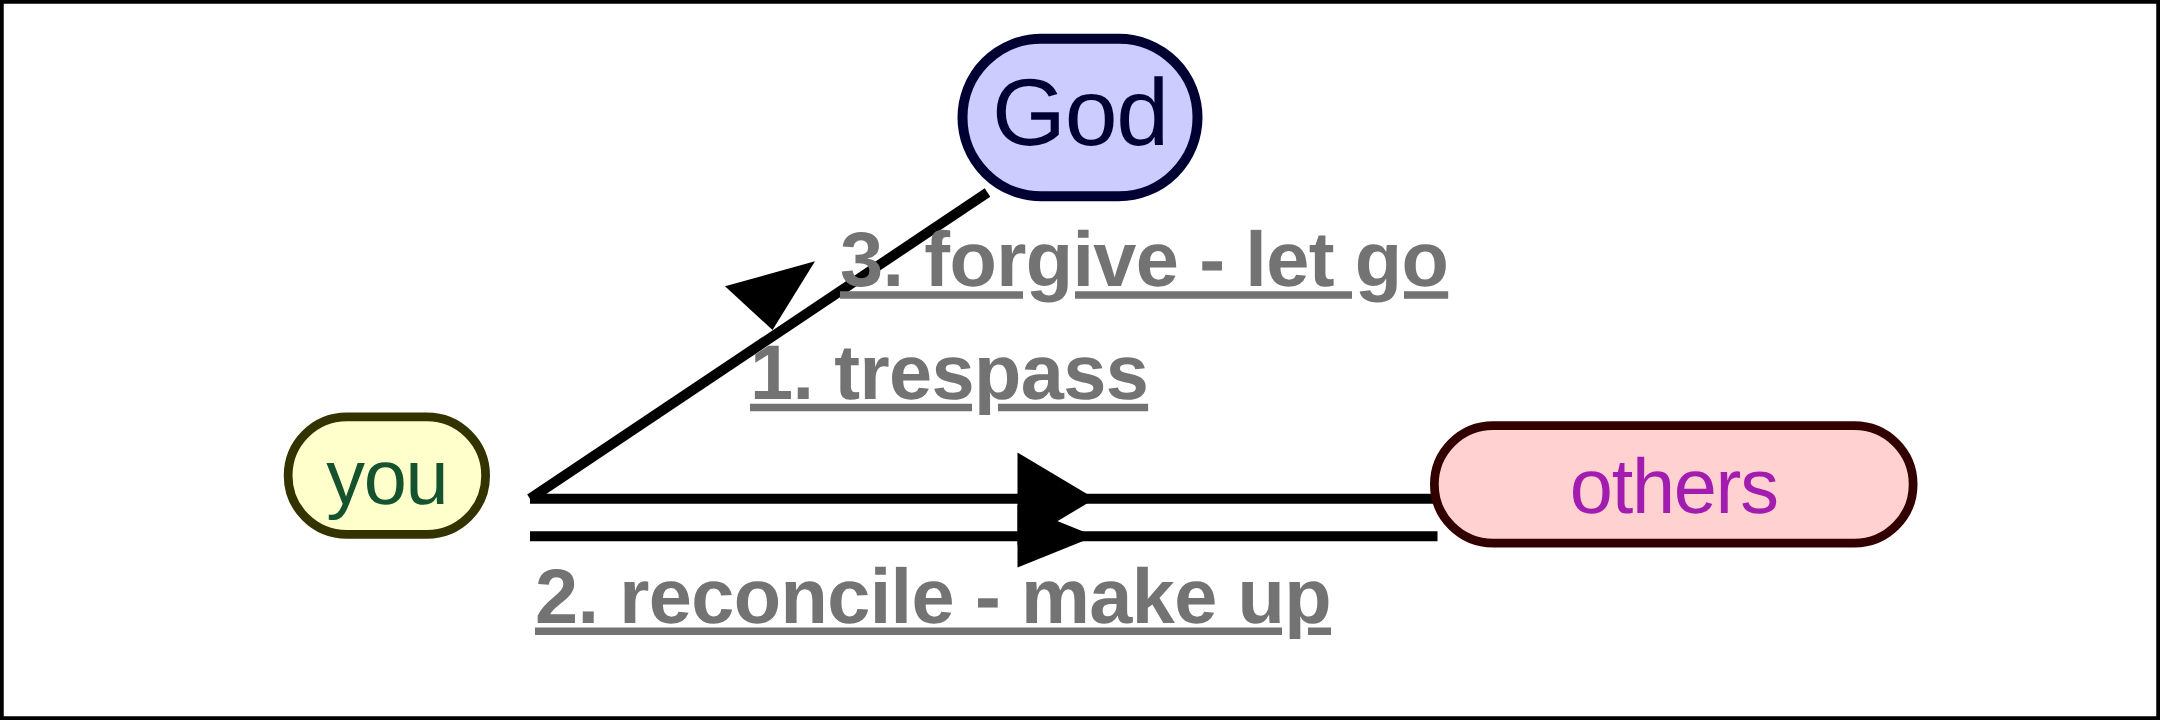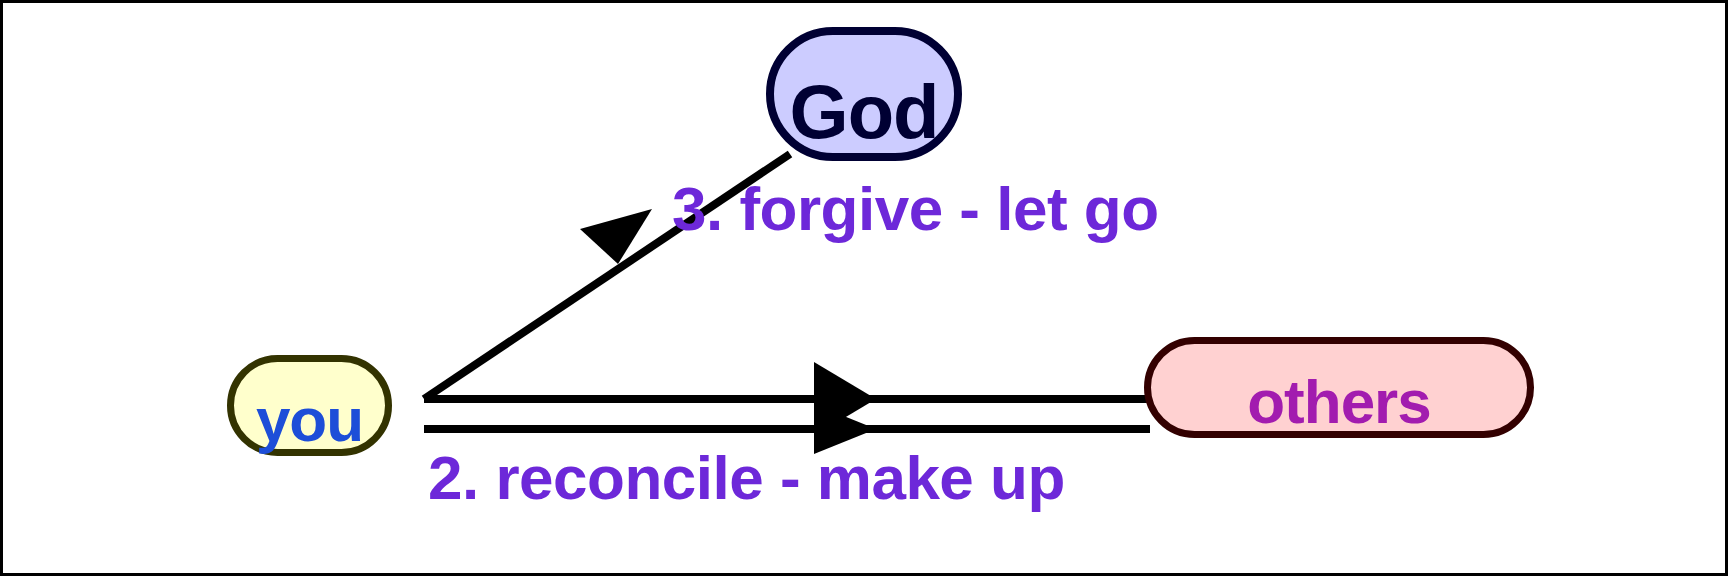--- a/index.html
+++ b/index.html
@@ -33,23 +33,23 @@
     position: absolute;
     left: 0;
     top: 0;
     width: 1728px;
     height: 576px;
   }
   .node {
     position: absolute;
     box-sizing: border-box;
     display: flex;
-    align-items: flex-end;
+    align-items: center;
     justify-content: center;
-    font-weight: bold;
+    font-weight: normal;
     line-height: 1;
     white-space: nowrap;
   }
   .node-label {
     display: block;
     position: relative;
   }
   
   #node-god {
     left: 766px;
@@ -62,27 +62,27 @@
     color: #000033;
     font-size: 76px;
   }
   #node-god .node-label {
     top: -3px;
     letter-spacing: -1px;
   }
   
   #node-you {
     left: 227px;
-    top: 355px;
+    top: 330px;
     width: 165px;
     height: 101px;
     background: #ffffcc;
     border: 7px solid #333300;
     border-radius: 51px;
-    color: #1d4ed8;
+    color: #14532d;
     font-size: 62px;
   }
   #node-you .node-label {
     top: 2px;
     letter-spacing: -1px;
   }
   
   #node-others {
     left: 1144px;
     top: 337px;
@@ -93,24 +93,25 @@
     border-radius: 51px;
     color: #a21caf;
     font-size: 62px;
   }
   #node-others .node-label {
     top: 2px;
     letter-spacing: -1px;
   }
   .edge-label {
     position: absolute;
-    color: #6d28d9;
+    color: #737373;
     font-weight: bold;
     white-space: nowrap;
     line-height: 1;
+    text-decoration: underline;
   }
   #label-forgive {
     left: 672px;
     top: 178px;
     font-size: 62px;
     letter-spacing: -0.5px;
   }
   #label-trespass {
     left: 600px;
     top: 268px;
@@ -153,16 +154,17 @@
 
   <div class="node" id="node-you">
     <span class="node-label">you</span>
   </div>
 
   <div class="node" id="node-others">
     <span class="node-label">others</span>
   </div>
 
   <div class="edge-label" id="label-forgive">3. forgive - let go</div>
+  <div class="edge-label" id="label-trespass">1. trespass</div>
   <div class="edge-label" id="label-reconcile">2. reconcile - make up</div>
 
   <div id="frame-border"></div>
 </div>
 
 </body></html>

